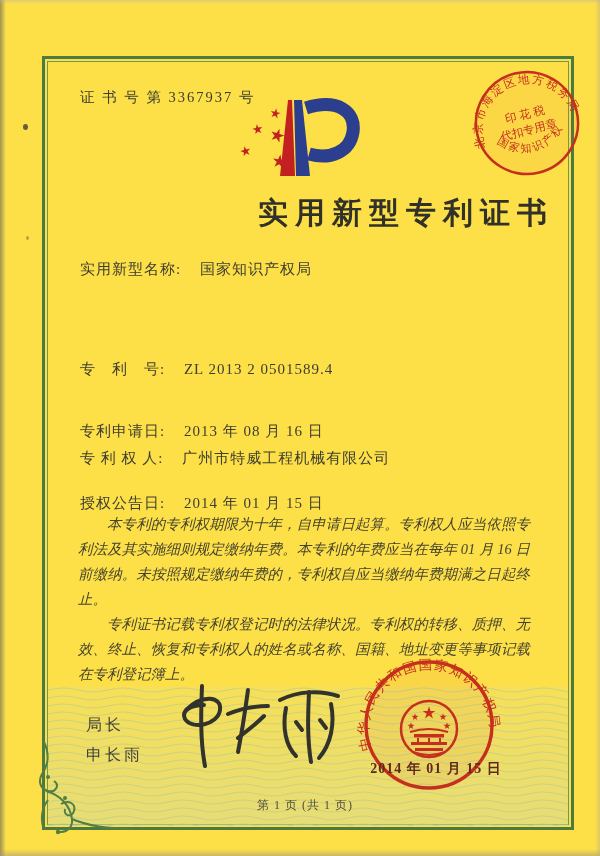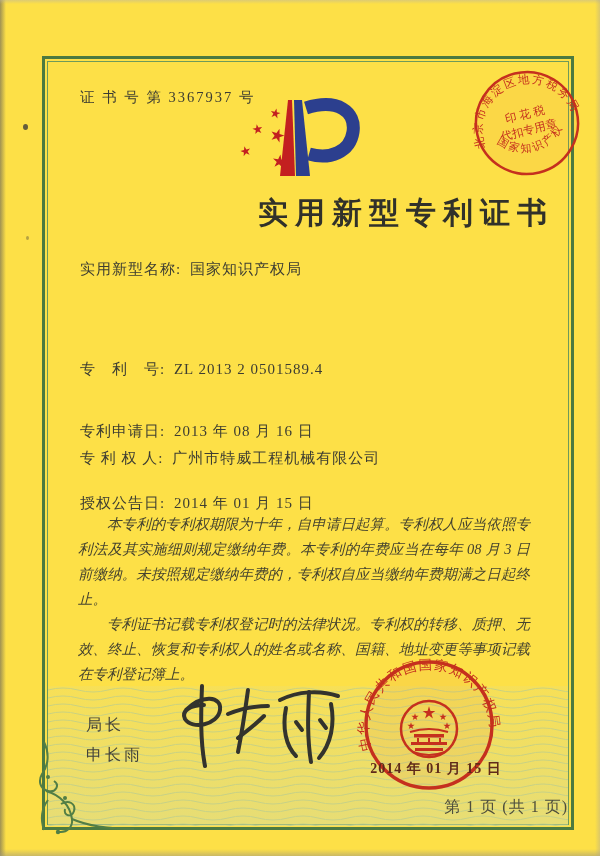--- a/index.html
+++ b/index.html
@@ -37,40 +37,40 @@
     letter-spacing:2px;color:#3c3c32;z-index:2;}
 
   .logo{position:absolute;left:230px;top:94px;width:140px;height:90px;z-index:2;}
 
   .title{position:absolute;left:28px;top:184px;width:526px;text-align:right;
     font-size:30px;font-weight:700;letter-spacing:7px;color:#31312a;z-index:2;margin-top:9px;}
 
   .field{position:absolute;left:80px;font-size:15px;letter-spacing:1px;
     color:#3d3d32;white-space:nowrap;z-index:2;}
   .f0{top:260px}.f1{top:314px}.f2{top:360px}.f3{top:422px}.f4{top:449px}.f5{top:494px}
-  .field .lbl{margin-right:4px;}
+  .field .lbl{margin-right:14px;}
 
   .paras{position:absolute;left:78px;top:512px;width:452px;z-index:2;}
   .paras p{margin:0;font-size:14.5px;line-height:25px;text-indent:2em;
     text-align:justify;font-style:italic;color:#45432f;}
 
   .director{position:absolute;left:86px;top:710px;z-index:2;font-size:16px;
     letter-spacing:3px;color:#43433a;line-height:30px;}
   .sig{position:absolute;left:168px;top:678px;width:185px;height:105px;z-index:2;}
 
   .tax-stamp{position:absolute;left:468px;top:64px;width:118px;height:118px;
     transform:rotate(-14deg);z-index:3;}
   .seal{position:absolute;left:352px;top:650px;width:154px;height:154px;z-index:2;}
   .seal-date{position:absolute;left:358px;top:760px;width:156px;text-align:center;
     font-size:14px;letter-spacing:1px;color:#5f2a1a;font-weight:700;z-index:3;}
 
   .flourish{position:absolute;left:34px;top:740px;width:104px;height:98px;z-index:2;}
 
-  .footer{position:absolute;left:42px;top:797px;width:526px;text-align:right;
-    font-size:16px;letter-spacing:1px;color:#4e4e3c;z-index:3;}
+  .footer{position:absolute;left:42px;top:797px;width:526px;text-align:center;
+    font-size:12px;letter-spacing:1px;color:#4e4e3c;z-index:3;}
 
   svg text{font-family:"Liberation Serif","DejaVu Serif",serif;}
 </style>
 </head>
 <body>
 
 <div class="page">
 
   <div class="edge-left"></div>
   <div class="edge-top"></div>
@@ -150,21 +150,21 @@
   <div class="field f4">
     <span class="lbl">专 利 权 人:</span>
     <span class="val">广州市特威工程机械有限公司</span>
   </div>
   <div class="field f5">
     <span class="lbl">授权公告日:</span>
     <span class="val">2014 年 01 月 15 日</span>
   </div>
 
   <div class="paras">
-    <p>本专利的专利权期限为十年，自申请日起算。专利权人应当依照专利法及其实施细则规定缴纳年费。本专利的年费应当在每年 08 月 3 日前缴纳。未按照规定缴纳年费的，专利权自应当缴纳年费期满之日起终止。</p>
+    <p>本专利的专利权期限为十年，自申请日起算。专利权人应当依照专利法及其实施细则规定缴纳年费。本专利的年费应当在每年 01 月 16 日前缴纳。未按照规定缴纳年费的，专利权自应当缴纳年费期满之日起终止。</p>
     <p>专利证书记载专利权登记时的法律状况。专利权的转移、质押、无效、终止、恢复和专利权人的姓名或名称、国籍、地址变更等事项记载在专利登记簿上。</p>
   </div>
 
   <div class="director">
     <div>局长</div>
     <div>申长雨</div>
   </div>
 
   <svg class="sig" viewBox="0 0 185 105">
     <g fill="none" stroke="#33332d" stroke-width="4" stroke-linecap="round">

